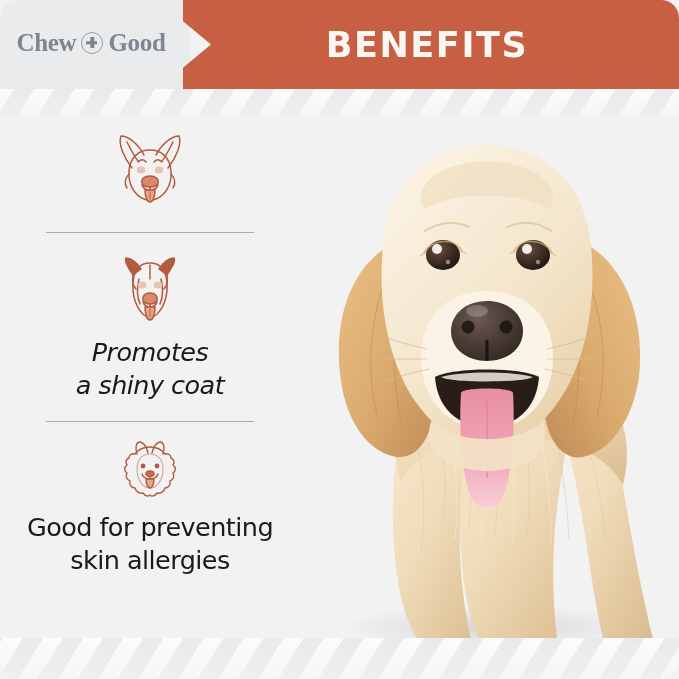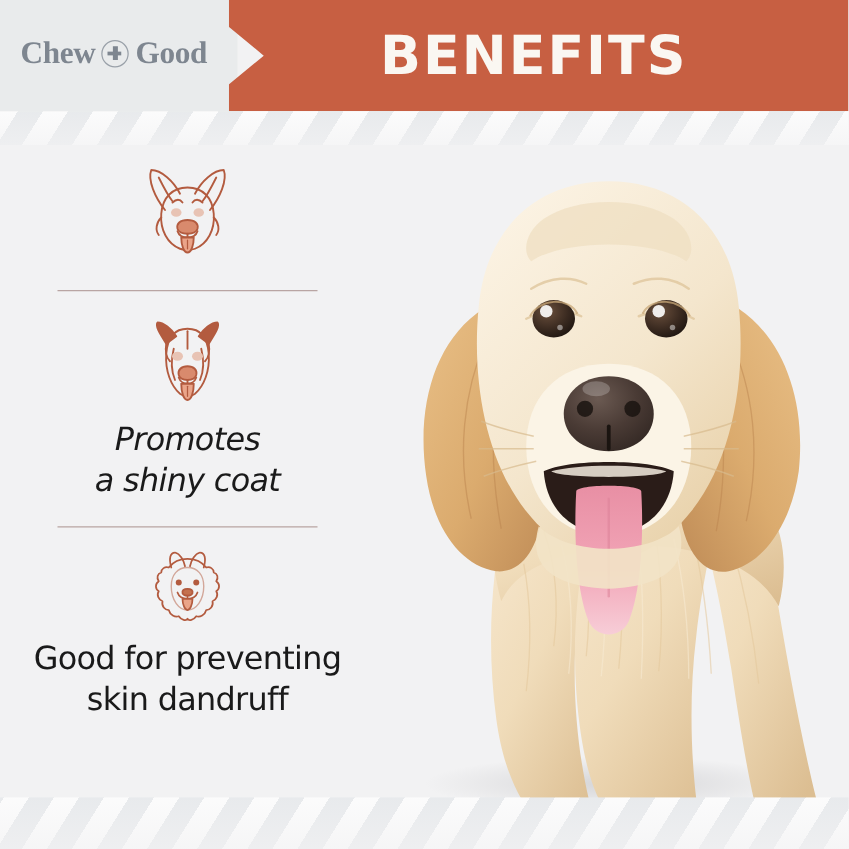--- a/index.html
+++ b/index.html
@@ -9,20 +9,21 @@
     overflow:hidden;
     background:#f2f2f3;
     font-family:"Liberation Sans", sans-serif;
   }
 
   #page {
     position:relative;
     width:679px; height:679px;
     background:#f2f2f3;
     overflow:hidden;
+    border-radius:18px;
   }
 
   
   #header {
     position:absolute;
     top:0; left:0;
     width:679px; height:89px;
     z-index:6;
   }
 
@@ -72,21 +73,21 @@
     display:flex;
     align-items:center;
     justify-content:center;
     
     clip-path: polygon(0 0, 100% 0, 100% 100%, 0 100%, 0 76%, 28px 50%, 0 24%);
   }
 
   #banner-title {
     font-family:"DejaVu Sans", sans-serif;
     font-weight:bold;
-    font-size:43px;
+    font-size:35px;
     letter-spacing:1.6px;
     color:#faf7f2;
     transform:translateX(-4px);
   }
 
   
   .stripes {
     position:absolute;
     left:0;
     width:679px;
@@ -478,19 +479,19 @@
                    C 37.5 38.5, 35.5 38, 35 36.5 C 34.5 34.5, 36 33, 39 33 Z" fill="#c4714f" stroke="#b35b3f"></path>
 
           <path d="M39 38.5 L 39 41"></path>
           <path d="M39 41 C 35 41, 32 39, 31 36"></path>
           <path d="M39 41 C 43 41, 46 39, 47 36"></path>
 
           <path d="M35 41 C 35 46, 37 50, 39 50 C 41 50, 43 46, 43 41 Z" fill="#eaa489" stroke="#b35b3f"></path>
         </g>
       </svg>
       <div class="benefit-label">Good for preventing
-skin dandruff</div>
+skin allergies</div>
     </div>
   </div>
 
   <div id="stripes-bottom" class="stripes"></div>
 
 </div>
 
 </body></html>

